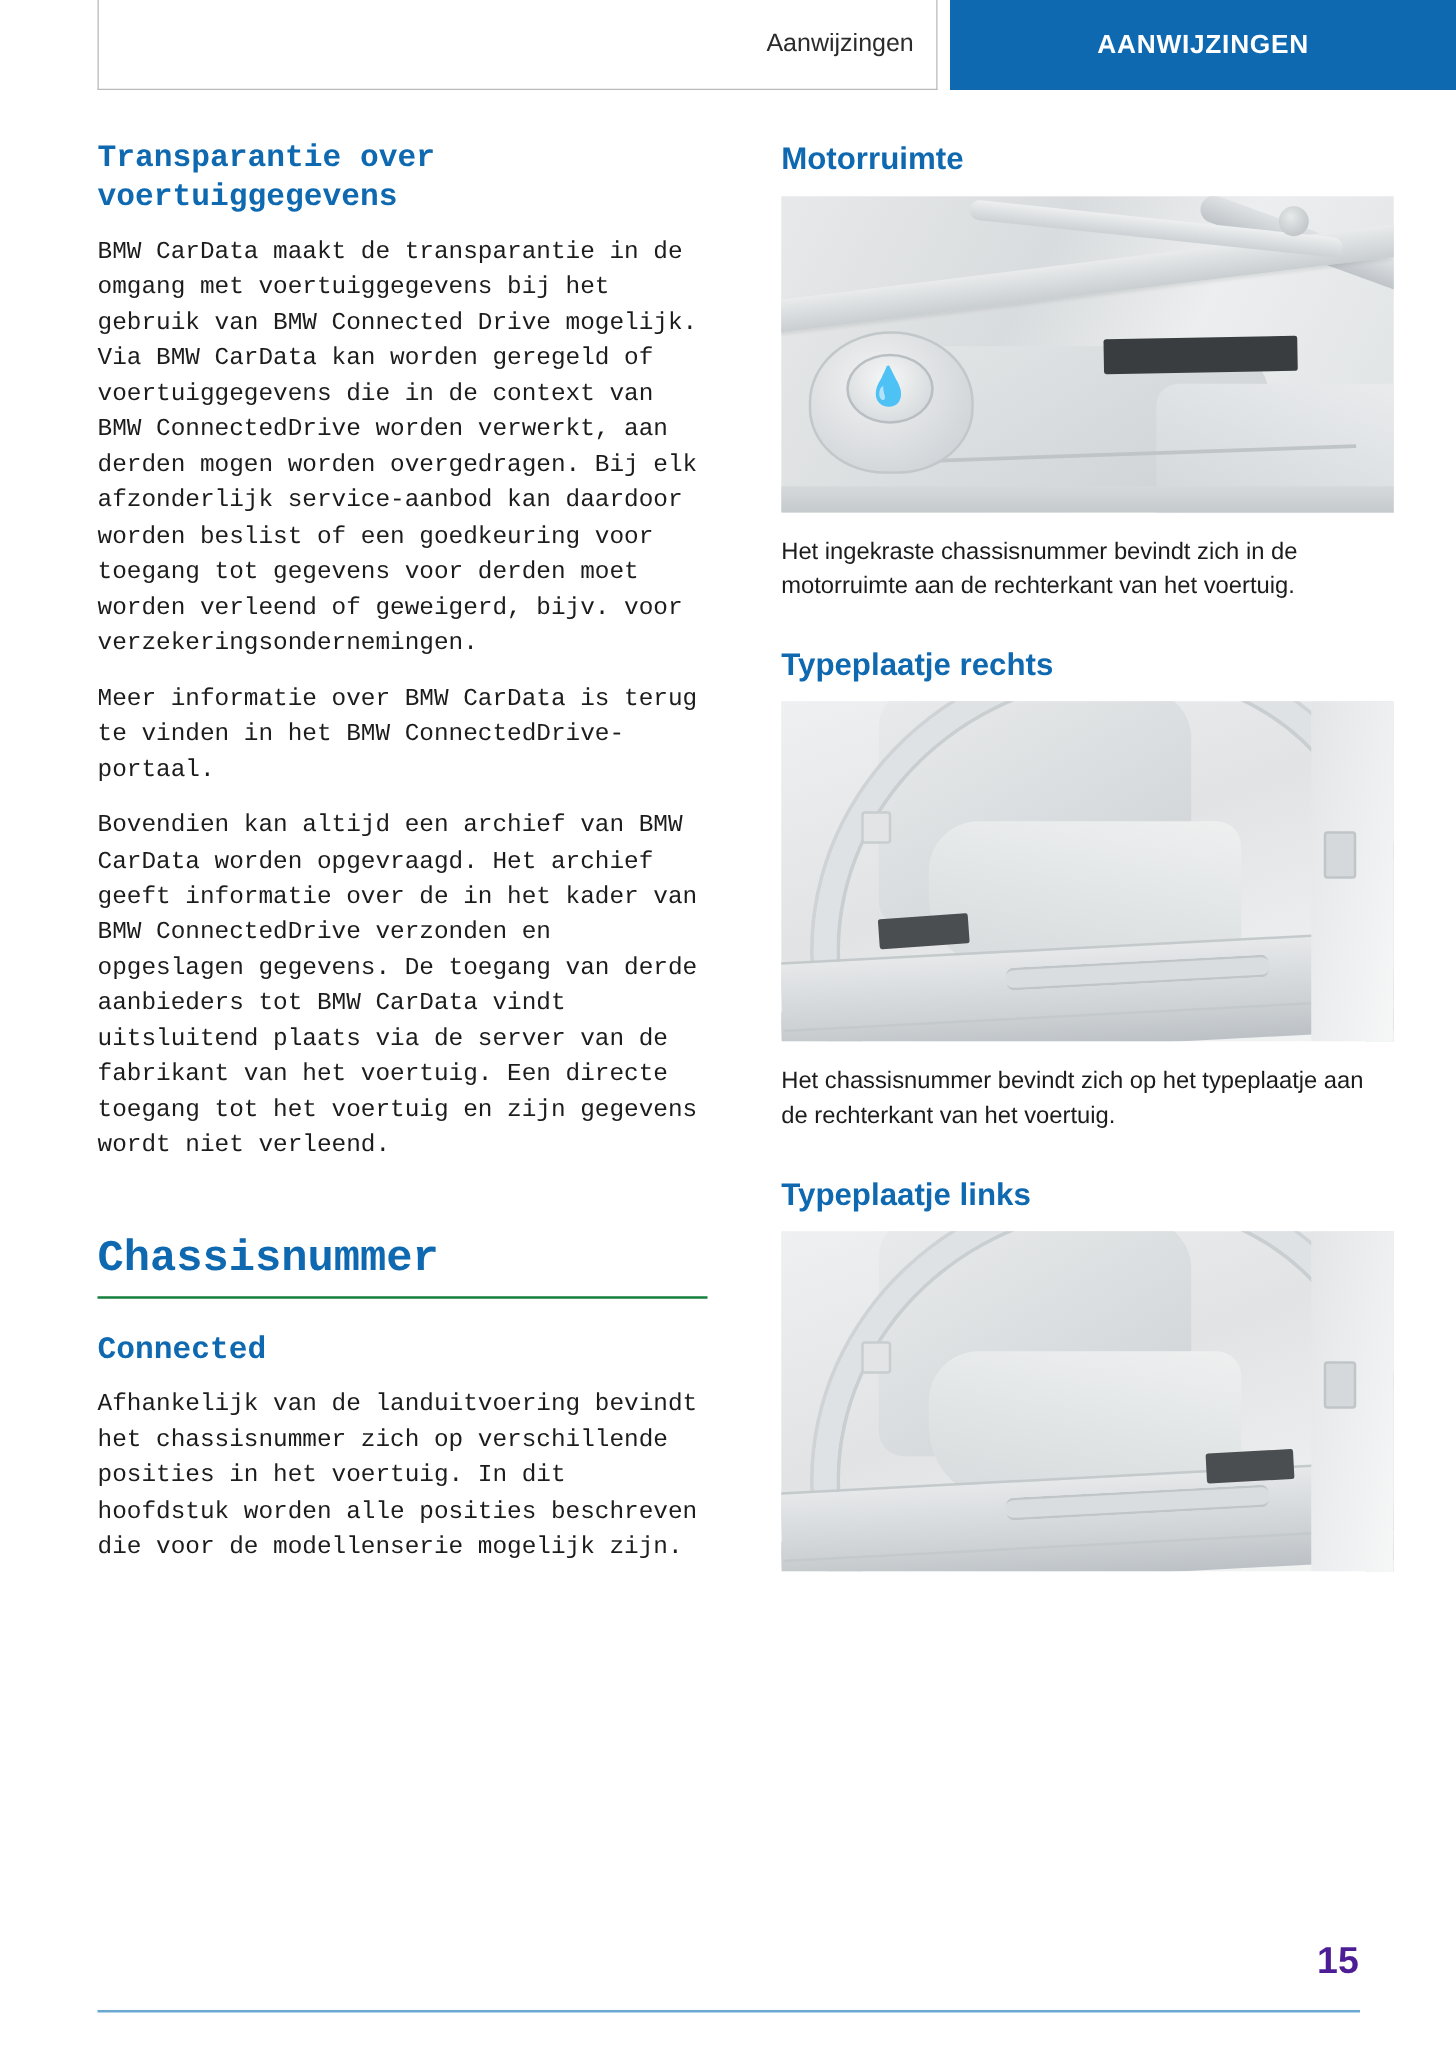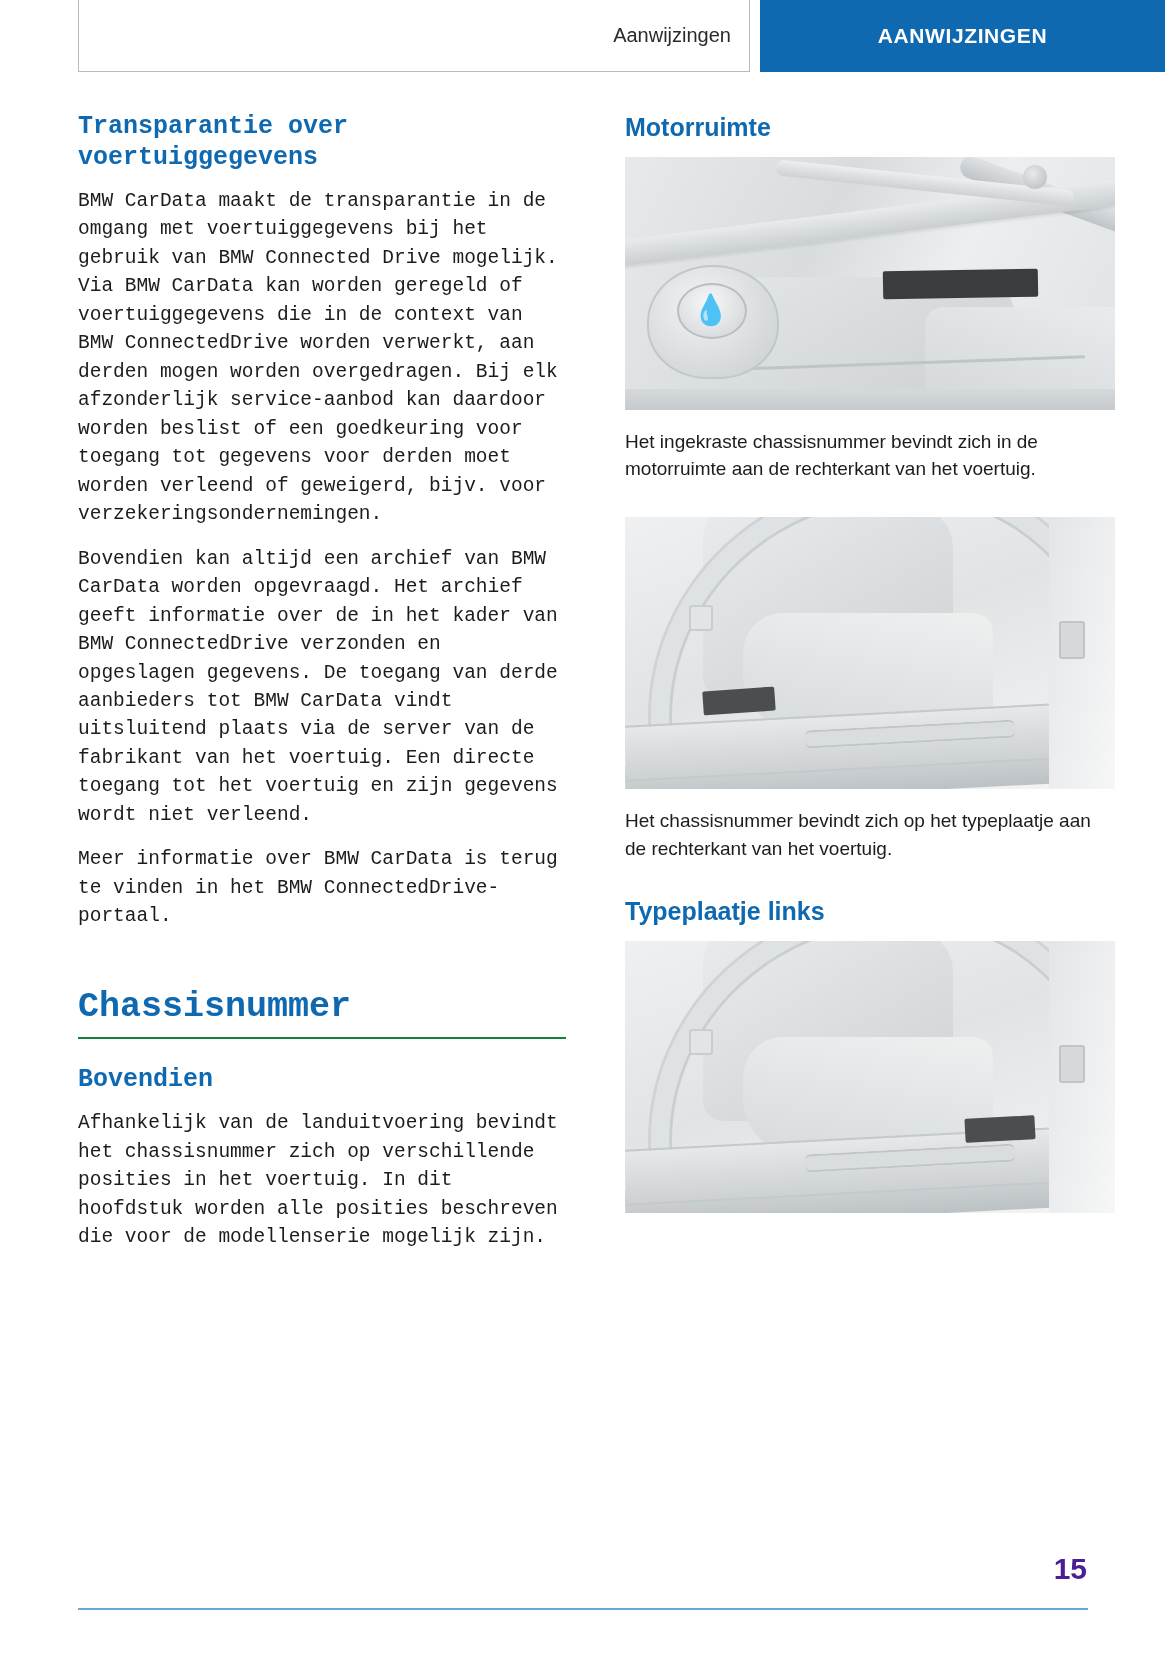--- a/index.html
+++ b/index.html
@@ -313,28 +313,28 @@
   <div class="header-tab">
     <span>AANWIJZINGEN</span>
   </div>
 </div>
 
 <div class="col col-left">
 
   <h2 class="sec-title">Transparantie over voertuiggegevens</h2>
 
   <p class="body">BMW CarData maakt de transparantie in de omgang met voertuiggegevens bij het gebruik van BMW Connected Drive mogelijk. Via BMW CarData kan worden geregeld of voertuiggegevens die in de context van BMW ConnectedDrive worden verwerkt, aan derden mogen worden overgedragen. Bij elk afzonderlijk service-aanbod kan daardoor worden beslist of een goedkeuring voor toegang tot gegevens voor derden moet worden verleend of geweigerd, bijv. voor verzekeringsondernemingen.</p>
+  <p class="body">Meer informatie over BMW CarData is terug te vinden in het BMW ConnectedDrive-portaal.</p>
   <p class="body">Bovendien kan altijd een archief van BMW CarData worden opgevraagd. Het archief geeft informatie over de in het kader van BMW ConnectedDrive verzonden en opgeslagen gegevens. De toegang van derde aanbieders tot BMW CarData vindt uitsluitend plaats via de server van de fabrikant van het voertuig. Een directe toegang tot het voertuig en zijn gegevens wordt niet verleend.</p>
-  <p class="body">Meer informatie over BMW CarData is terug te vinden in het BMW ConnectedDrive-portaal.</p>
 
   <div class="chapter-wrap">
     <h1 class="chapter">Chassisnummer</h1>
   </div>
 
-  <h2 class="sec-title">Bovendien</h2>
+  <h2 class="sec-title">Connected</h2>
   <p class="body">Afhankelijk van de landuitvoering bevindt het chassisnummer zich op verschillende posities in het voertuig. In dit hoofdstuk worden alle posities beschreven die voor de modellenserie mogelijk zijn.</p>
 </div>
 
 <div class="col col-right">
 
   <div class="right-block">
     <h2 class="sec-title">Motorruimte</h2>
 
     <div class="fig fig-engine">
       <div class="engine-bg"></div>
@@ -349,20 +349,21 @@
       <div class="eb-wiper-glyph">💧</div>
       <div class="eb eb-vin-plate"></div>
       <div class="eb eb-bolt"></div>
       <div class="eb eb-strip"></div>
     </div>
 
     <p class="caption">Het ingekraste chassisnummer bevindt zich in de motorruimte aan de rechterkant van het voertuig.</p>
   </div>
 
   <div class="right-block">
+    <h2 class="sec-title">Typeplaatje rechts</h2>
 
     <div class="fig fig-door">
       <div class="door-bg"></div>
       <div class="d-seat"></div>
       <div class="d-seat2"></div>
       <div class="d-frame"></div>
       <div class="d-sill2"></div>
       <div class="d-sill"></div>
       <div class="d-sill-notch"></div>
       <div class="d-tab"></div>

